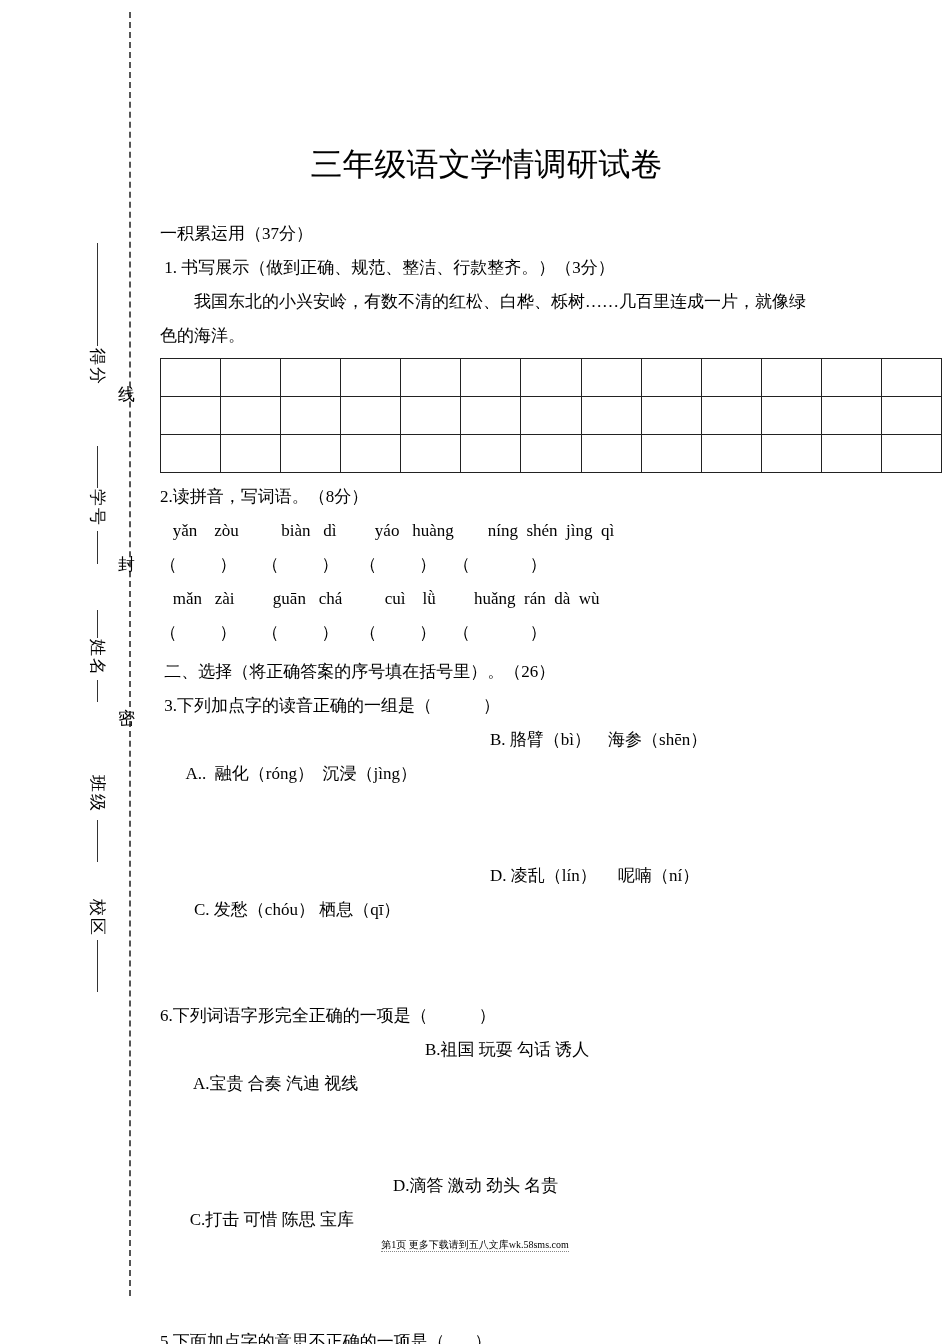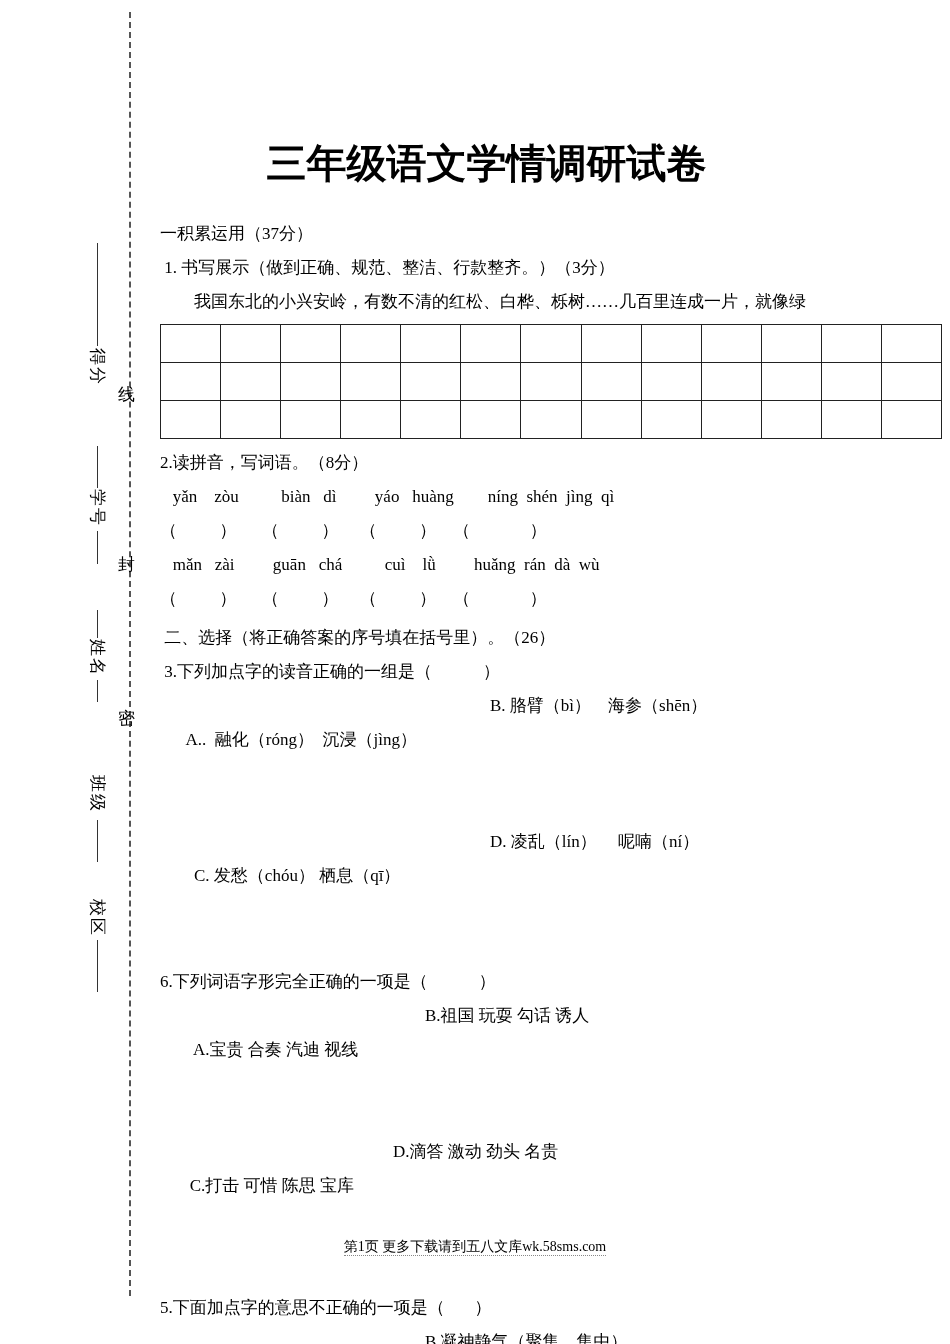--- a/index.html
+++ b/index.html
@@ -10,27 +10,27 @@
   
   .seal-dash { position:absolute; left:129px; top:12px; height:1284px; width:0; border-left:2px dashed #555; }
   .seal-rule { position:absolute; left:97px; width:1px; background:#333; }
   .seal-label {
     position:absolute; left:86px; font-size:17px; letter-spacing:2px; white-space:nowrap;
     writing-mode:vertical-rl; -webkit-text-orientation:sideways; text-orientation:sideways;
   }
   .seal-char { position:absolute; left:118px; font-size:17px; line-height:18px; }
   
   .content { position:absolute; left:160px; top:0; width:781px; font-size:17px; }
-  .title { margin:142px 0 0 0; text-align:center; font-size:40px; font-weight:bold; line-height:44px; position:relative; left:-64px; }
+  .title { margin:142px 0 0 0; text-align:center; font-size:32px; font-weight:normal; line-height:44px; position:relative; left:-64px; }
   .line { margin:0; line-height:34px; white-space:pre-wrap; }
   .optrow { position:relative; }
   .opt-right { position:absolute; top:0; white-space:pre;text-align:center; }
   .grid { margin-top:5px; display:grid; border-top:1px solid #222; border-left:1px solid #222; width:100%; }
   .cell { height:37px; border-right:1px solid #222; border-bottom:1px solid #222; }
-  .footer { position:absolute; top:1238px; left:0; width:100%; text-align:center; font-size:14px; }
+  .footer { position:absolute; top:1238px; left:0; width:100%; text-align:center; font-size:10px; }
   .footer-inner { border-bottom:1px dotted #888; padding-bottom:1px; }
 </style>
 </head>
 <body>
 
 <div class="page">
 
   <div class="seal-dash"></div>
 
   <div class="seal-rule" style="top:243px;height:103px"></div>
@@ -52,20 +52,21 @@
   <div class="seal-char" style="top:710px">密</div>
 
   <div class="content">
 
     <h1 class="title">三年级语文学情调研试卷</h1>
 
     <p class="line" style="margin-top:31px">一积累运用（37分）</p>
 
     <p class="line"> 1. 书写展示（做到正确、规范、整洁、行款整齐。）（3分）</p>
     <p class="line">　　我国东北的小兴安岭，有数不清的红松、白桦、栎树……几百里连成一片，就像绿</p>
+    <p class="line">色的海洋。</p>
 
     <div class="grid" style="grid-template-columns: repeat(13, 1fr);">
         <div class="cell"></div>
         <div class="cell"></div>
         <div class="cell"></div>
         <div class="cell"></div>
         <div class="cell"></div>
         <div class="cell"></div>
         <div class="cell"></div>
         <div class="cell"></div>

